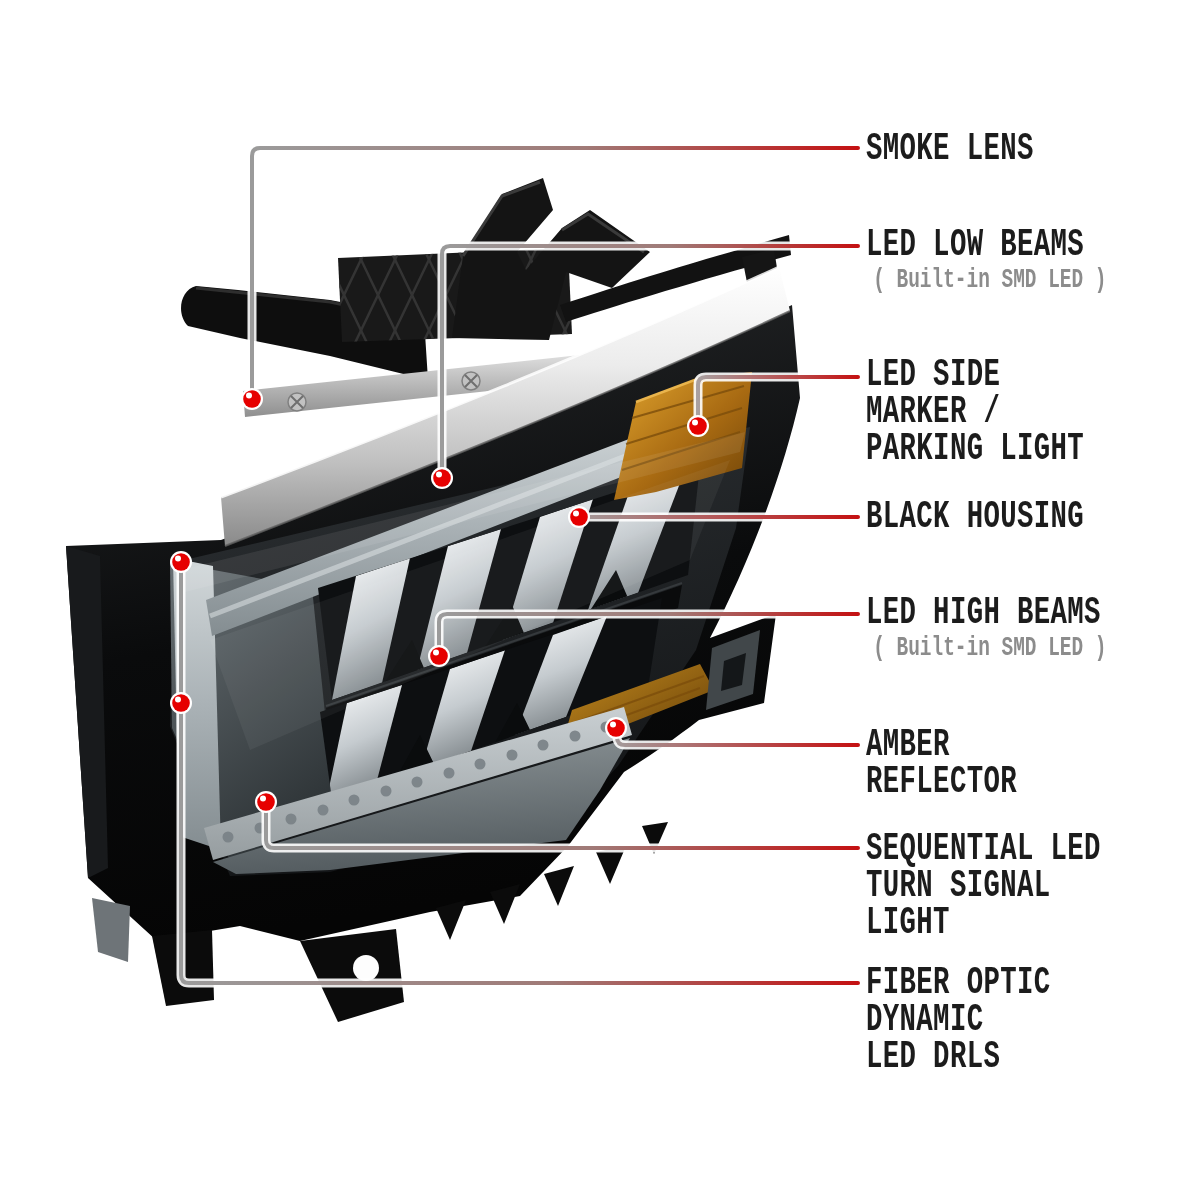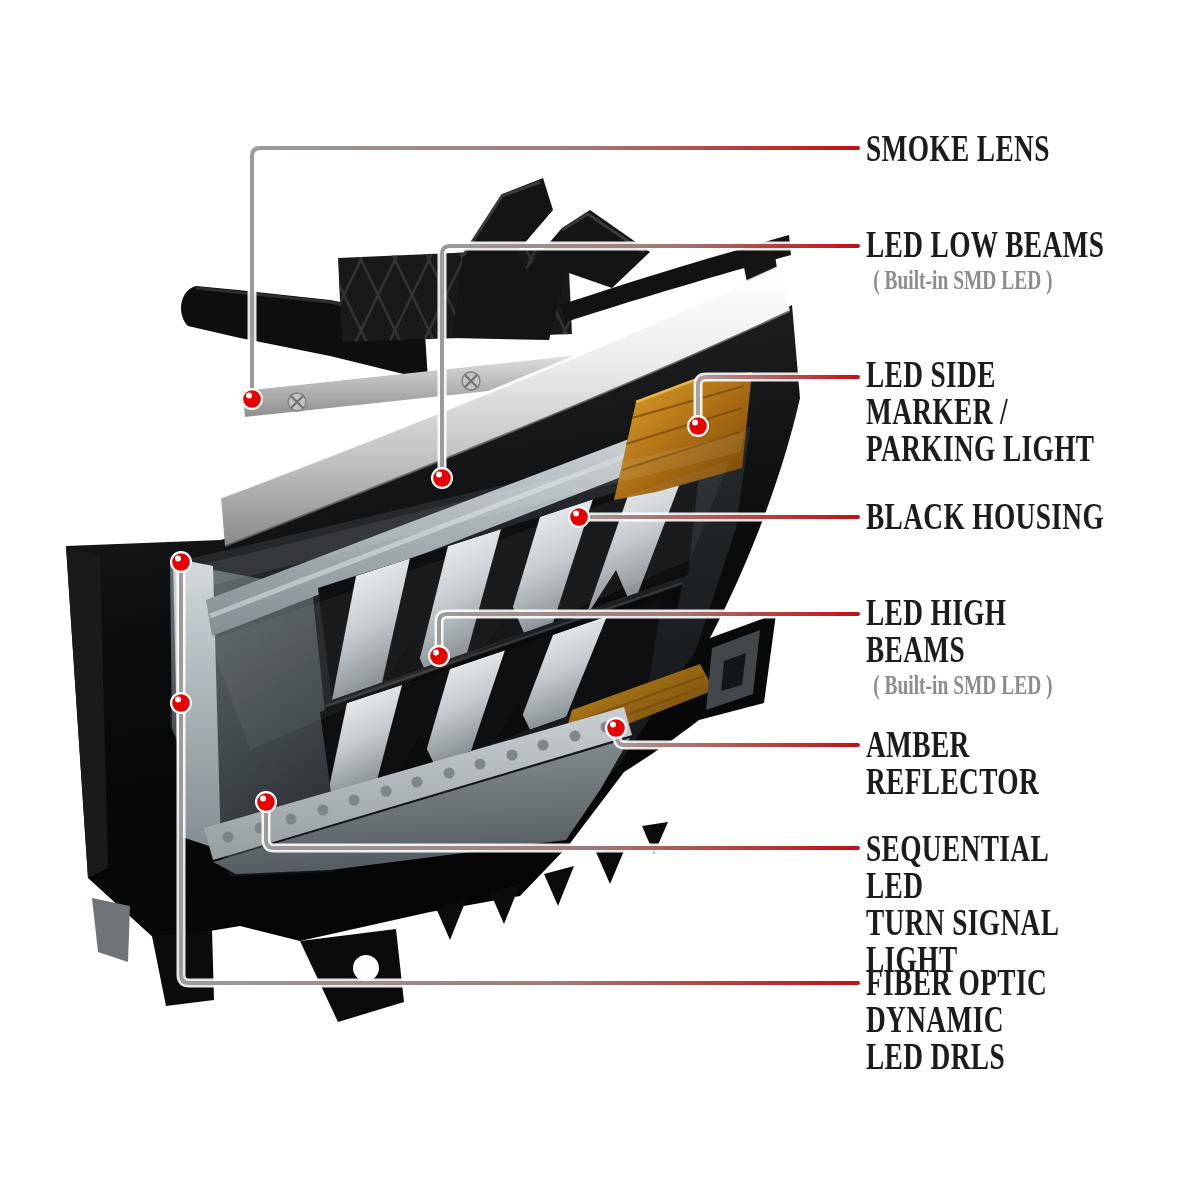--- a/index.html
+++ b/index.html
@@ -1,17 +1,17 @@
 <!DOCTYPE html>
 <html><head>
 <meta charset="utf-8">
 <style>
   html,body{margin:0;padding:0;background:#ffffff;}
   .stage{position:relative;width:1200px;height:1200px;background:#ffffff;overflow:hidden;
-         font-family:Liberation Serif, serif;}
+         font-family:Liberation Mono, monospace;}
   .artwork{position:absolute;left:0;top:0;width:1200px;height:1200px;}
   .callout{position:absolute;left:866px;transform:scaleX(0.72);transform-origin:0 0;
            color:#1c1c1c;font-weight:700;}
   .cl-main{font-size:38px;line-height:37px;letter-spacing:0.5px;white-space:pre-line;}
   .cl-sub{font-size:27px;line-height:31px;margin-top:2px;padding-left:10px;
           color:#8c8c8c;font-weight:700;white-space:pre;}
 </style>
 </head>
 <body>
 

